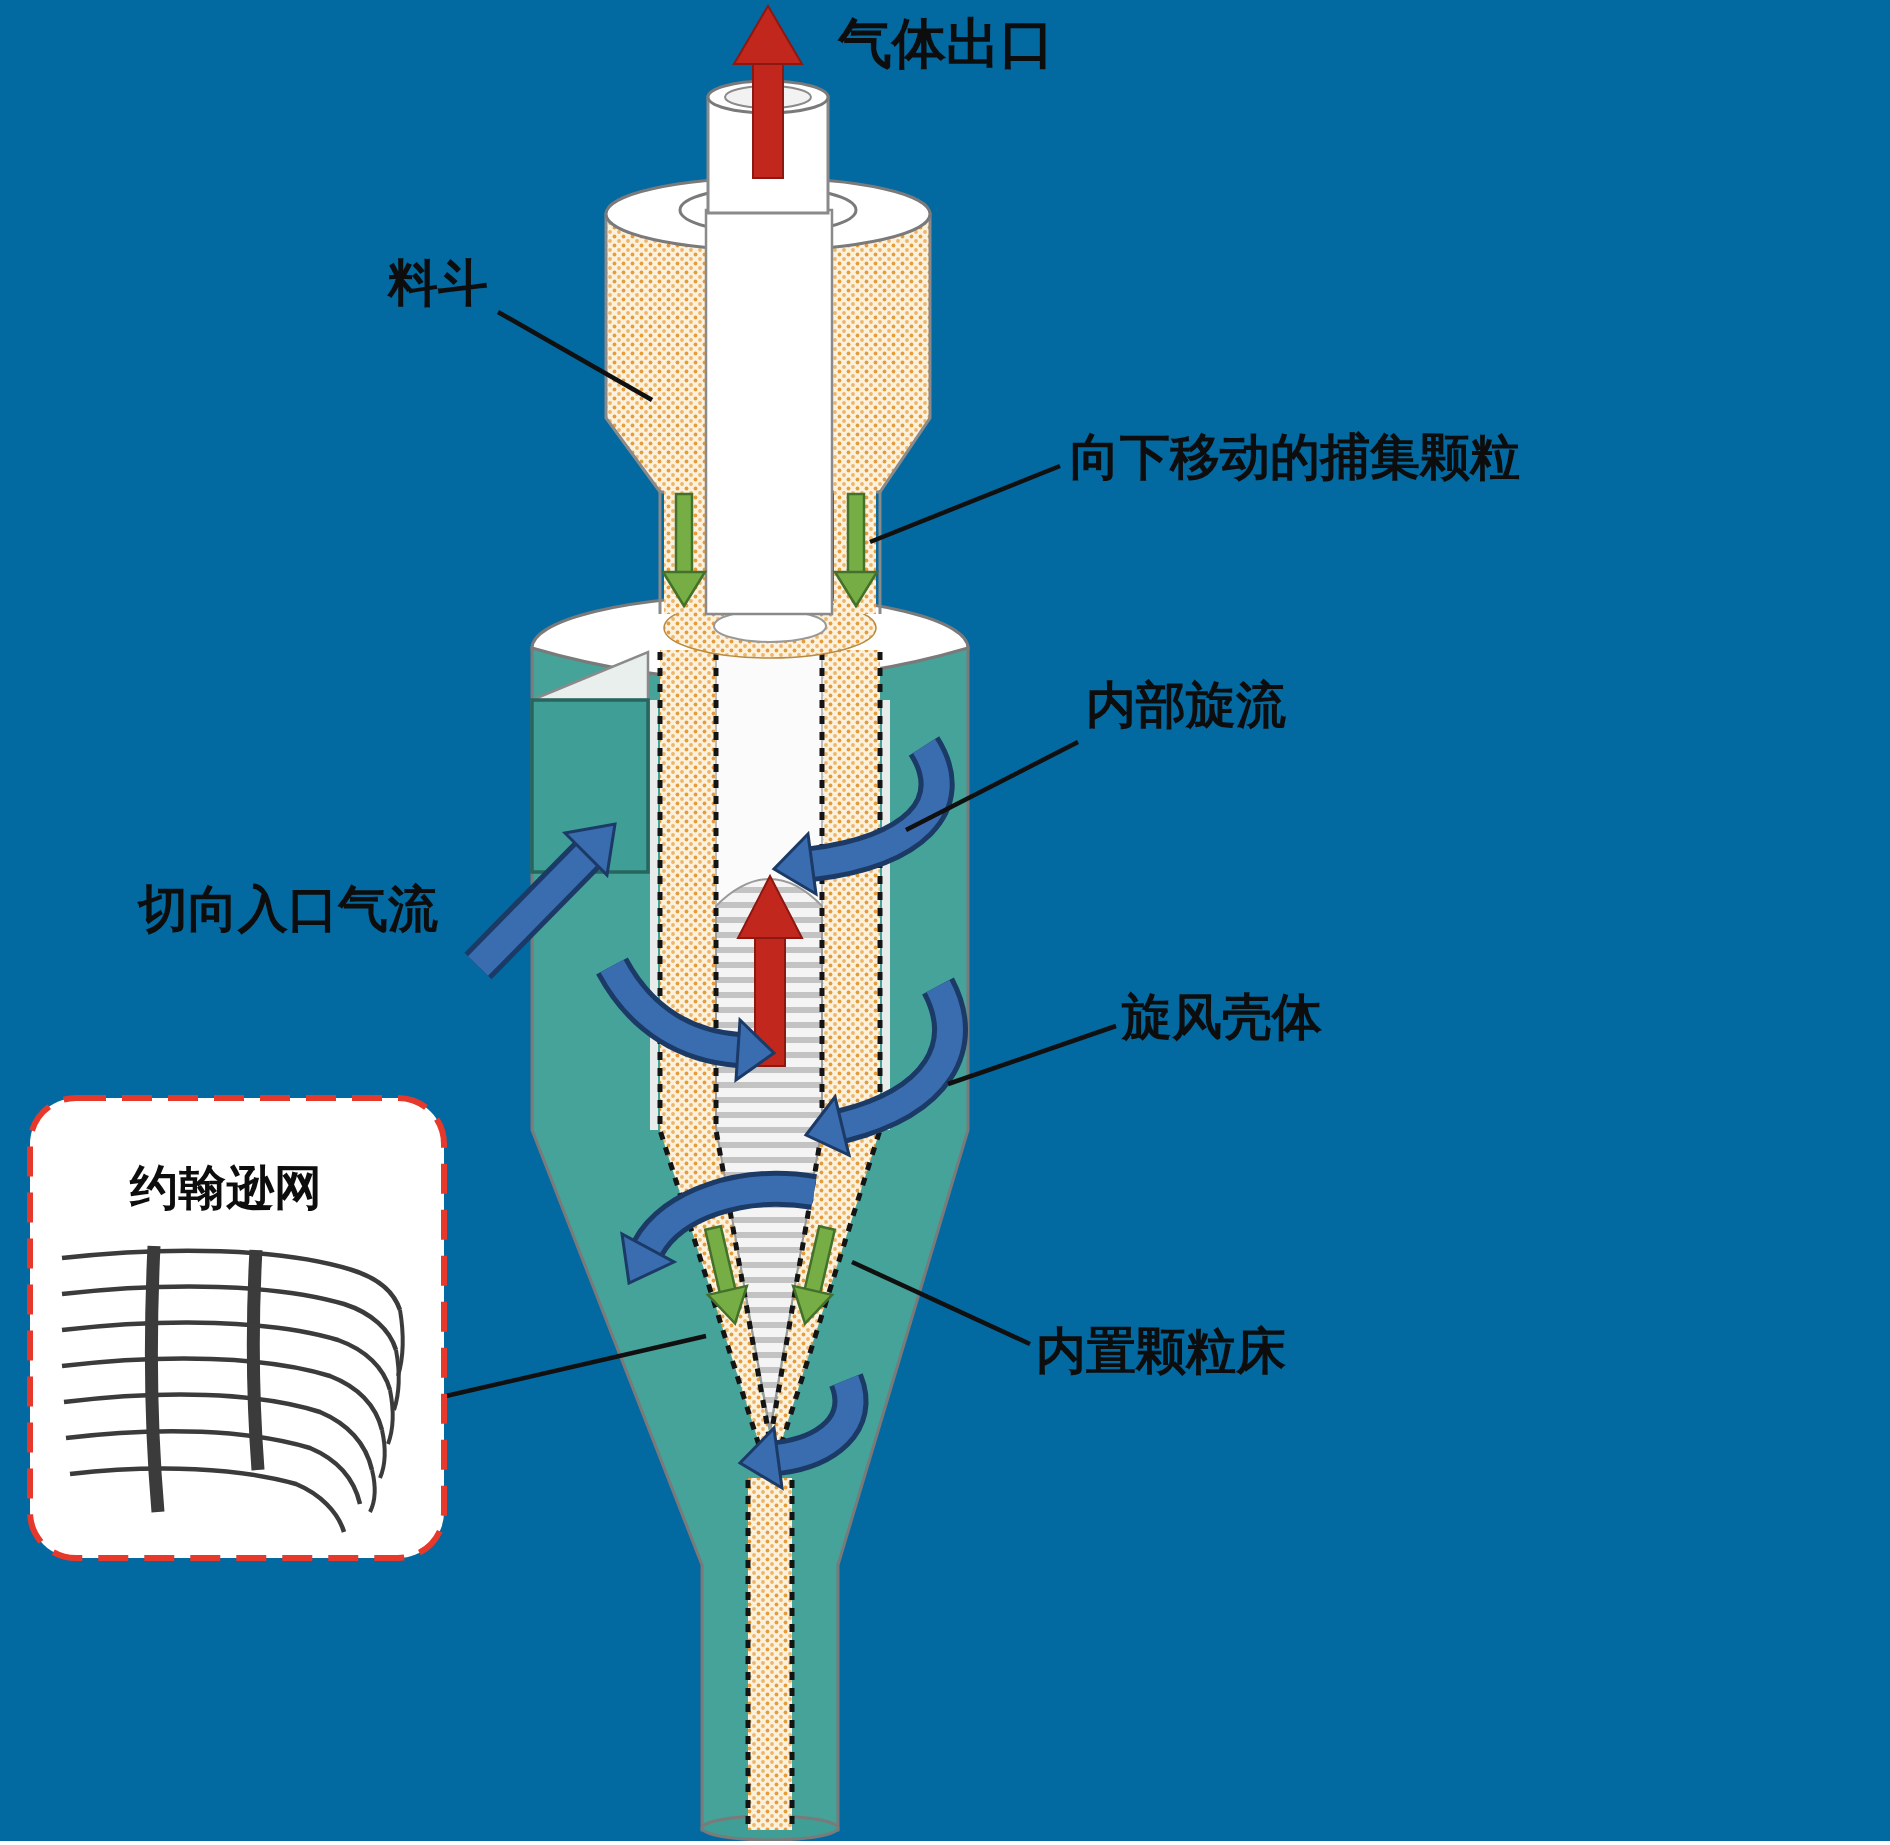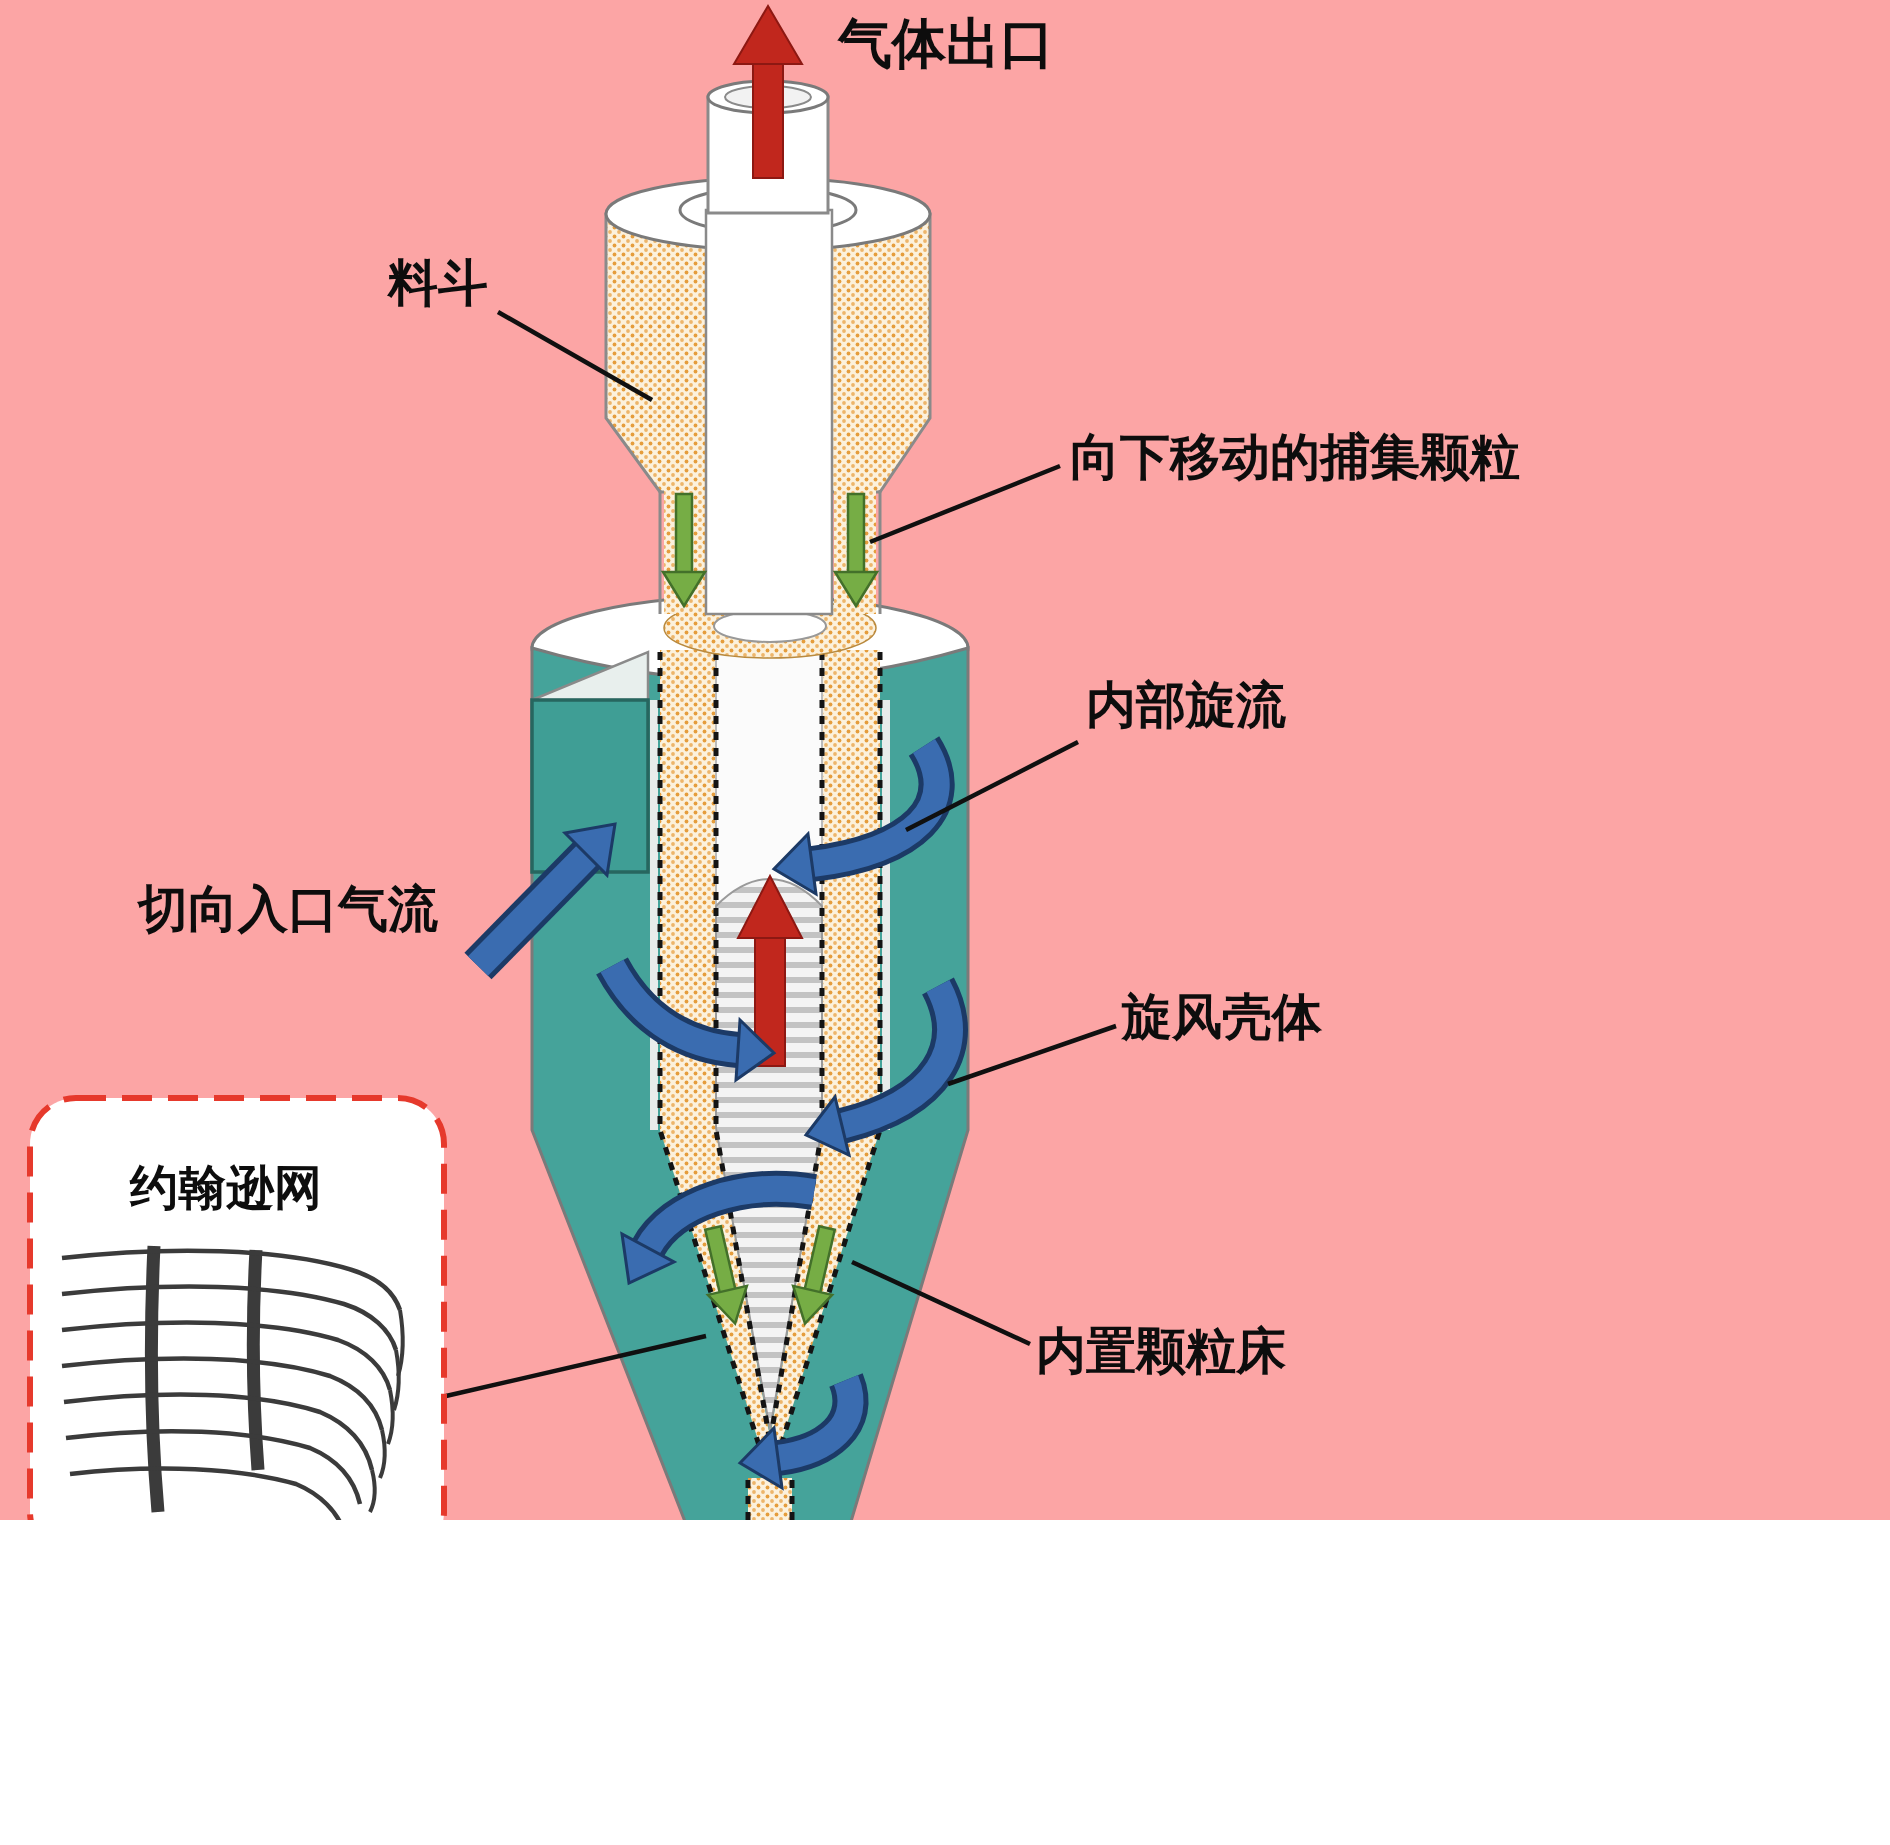--- a/index.html
+++ b/index.html
@@ -1,16 +1,16 @@
 <!DOCTYPE html>
 <html><head>
 <meta charset="utf-8">
 <style>
   html,body{margin:0;padding:0;background:#ffffff;}
-  #stage{position:relative;width:1890px;height:1520px;background:#fca5a5;overflow:hidden;}
+  #stage{position:relative;width:1890px;height:1841px;background:#0369a1;overflow:hidden;}
   svg{display:block;}
   .lbl{font-family:"Liberation Serif","DejaVu Serif",serif;font-weight:700;fill:#0d0d0d;}
   .leader{stroke:#101010;stroke-width:4.5;fill:none;}
   .outline{stroke:#7a7a7a;stroke-width:3;}
 </style>
 </head>
 <body>
 
 <div id="stage">
 <svg width="1890" height="1845" viewBox="0 0 1890 1845" xmlns="http://www.w3.org/2000/svg">

